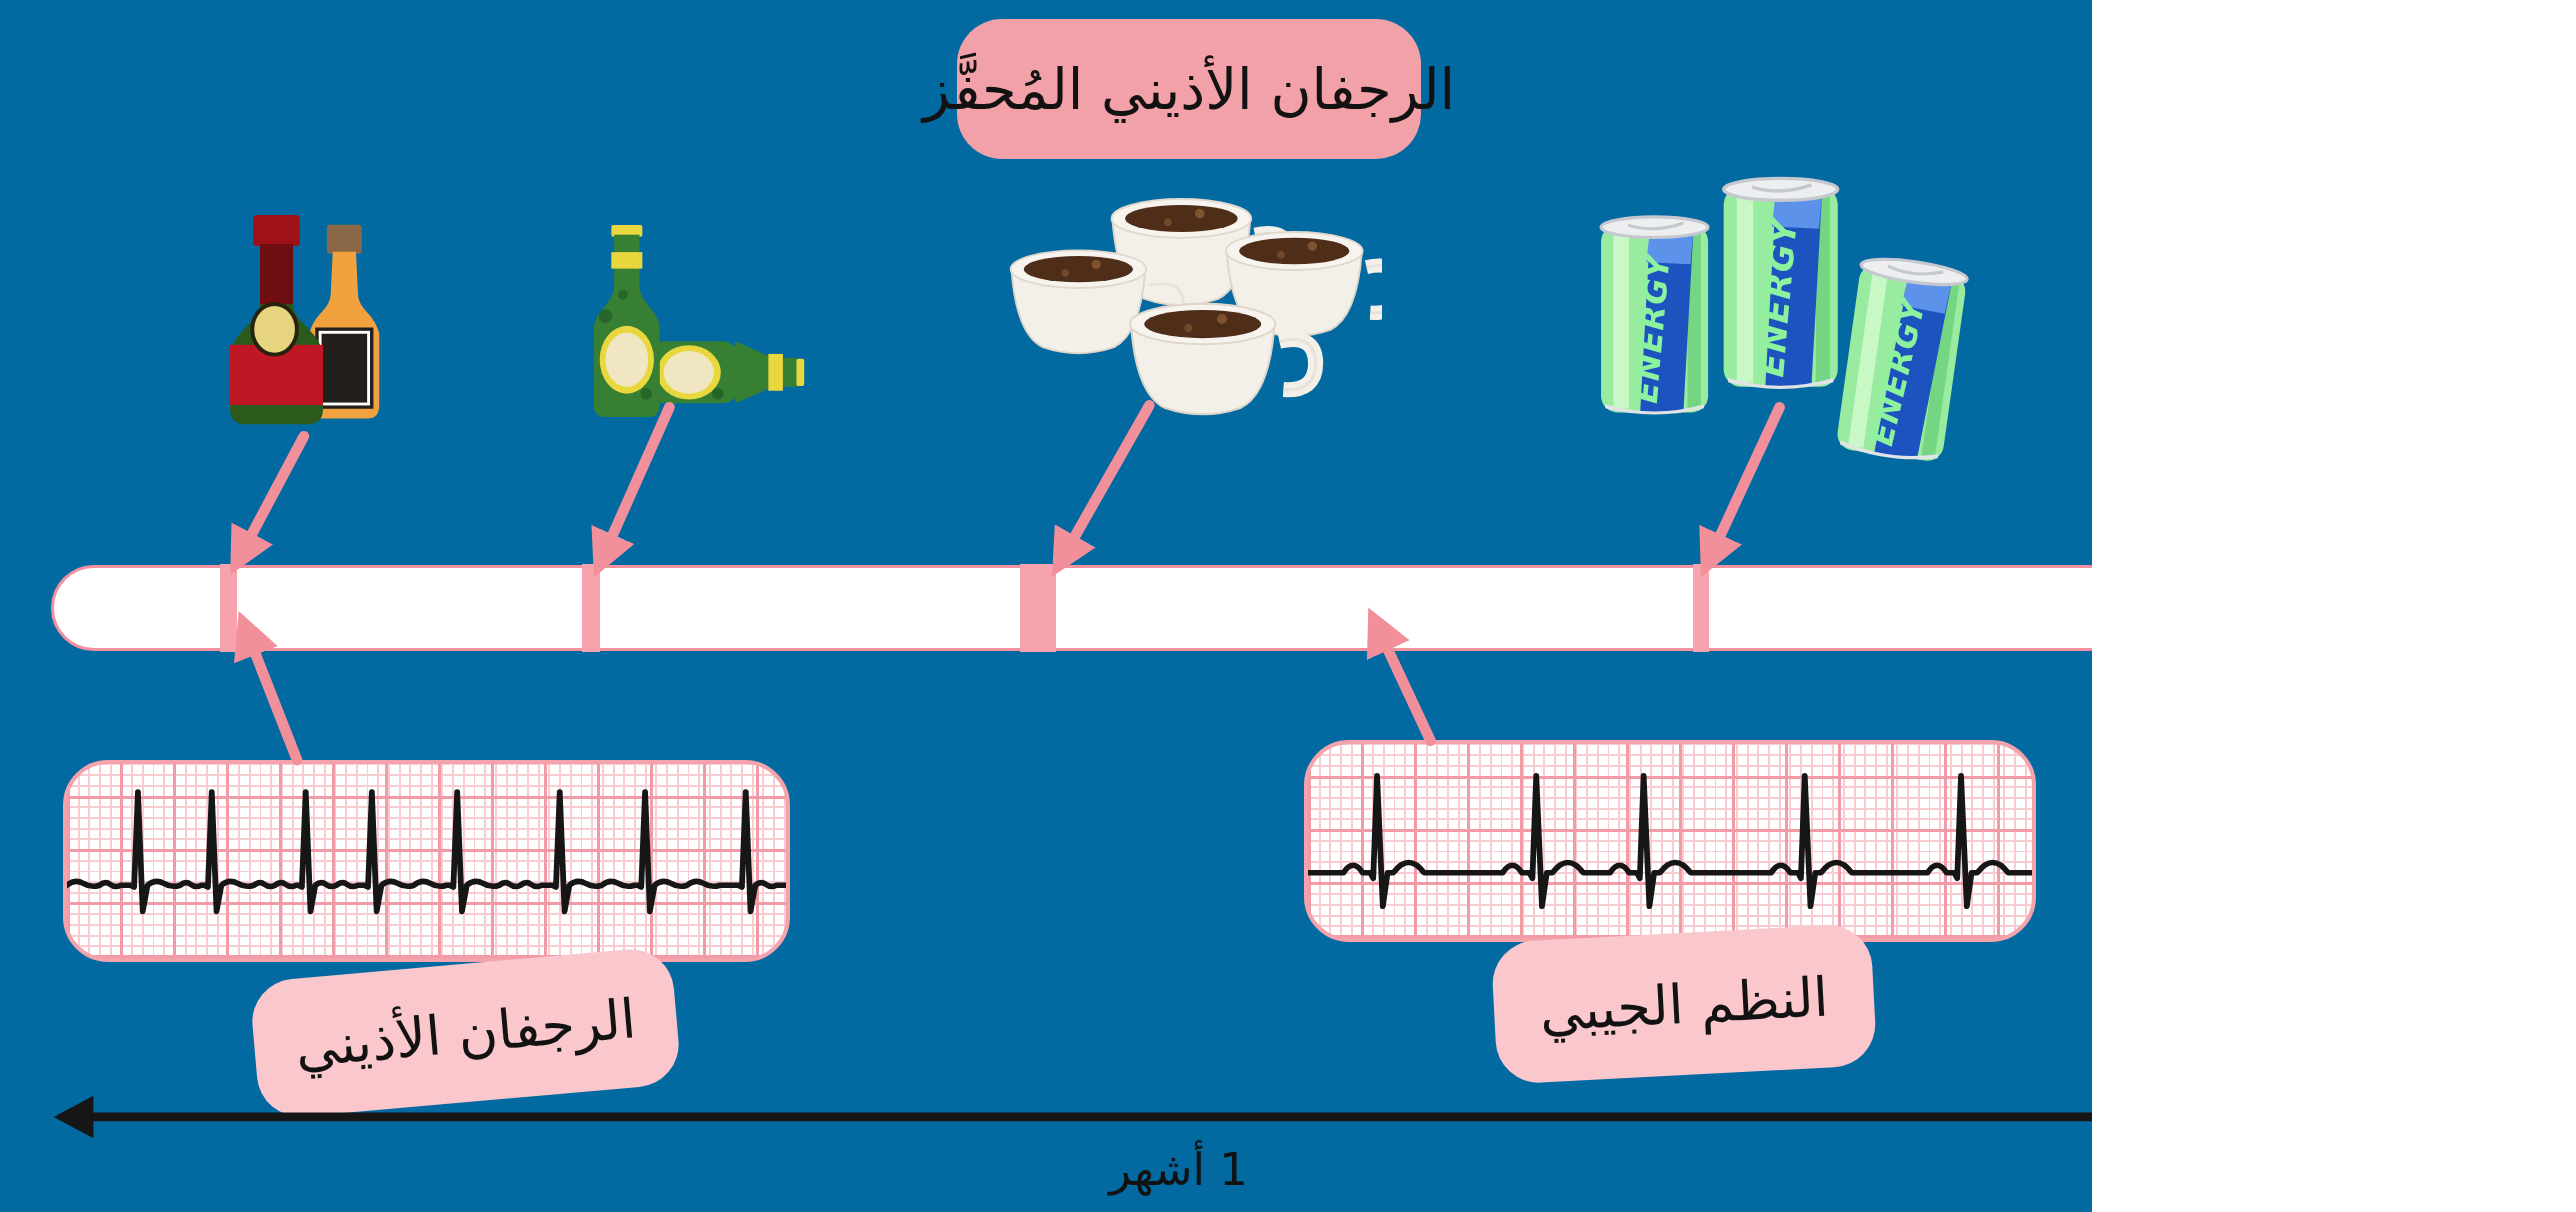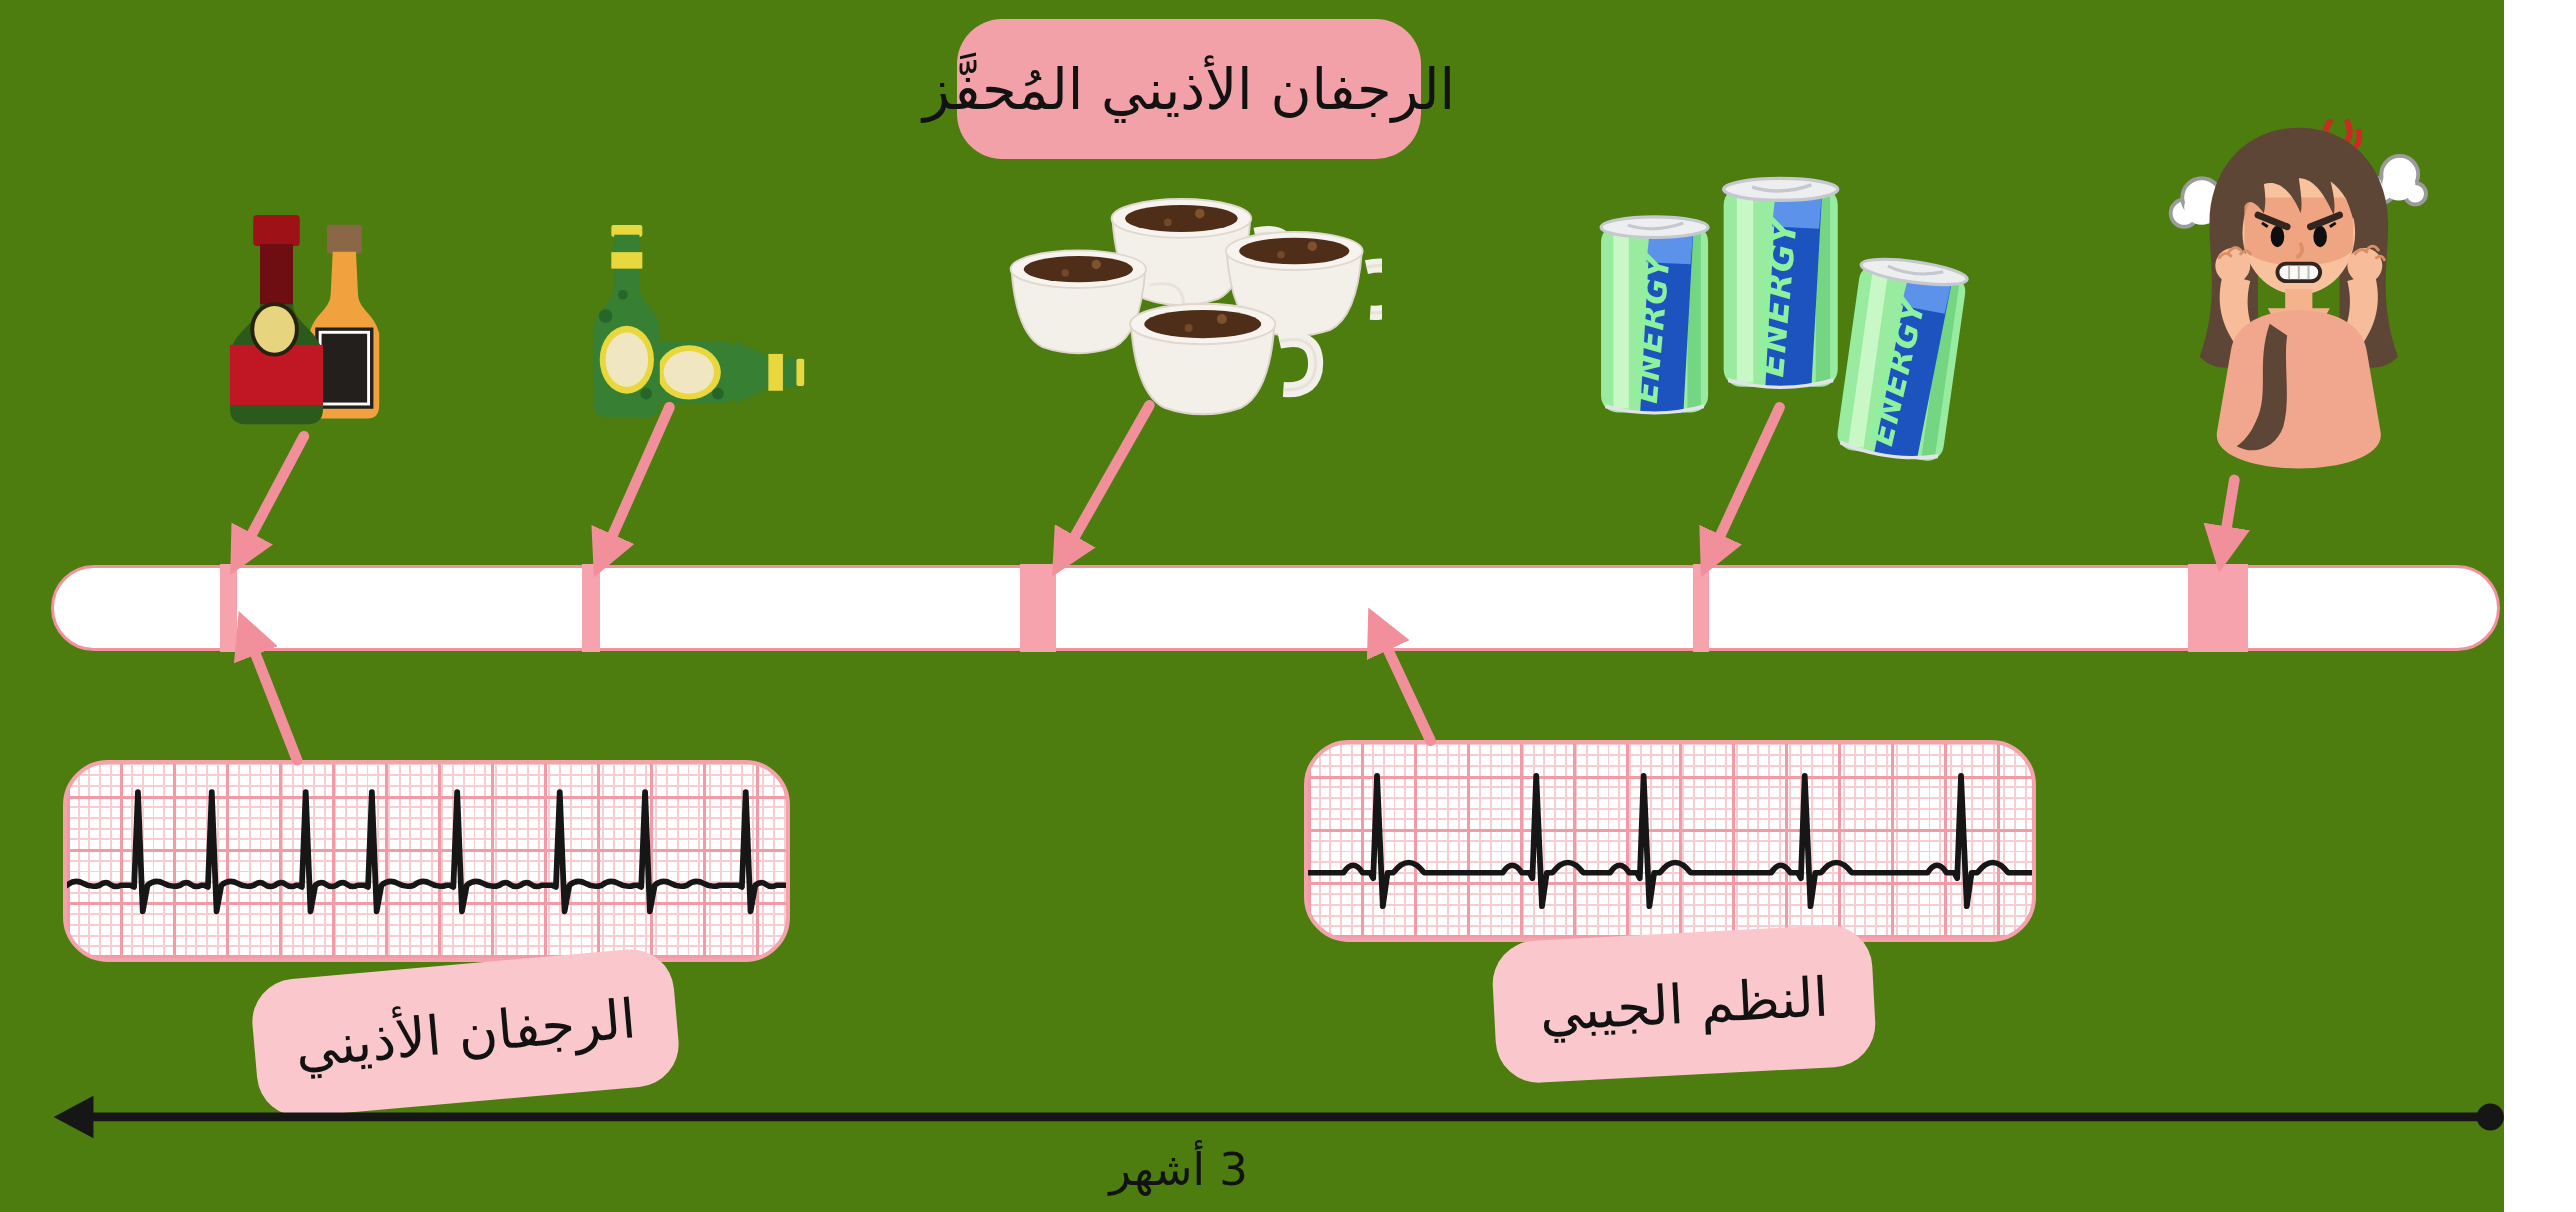--- a/index.html
+++ b/index.html
@@ -1,17 +1,17 @@
 <!DOCTYPE html>
 <html lang="ar"><head>
 <meta charset="utf-8">
 <style>
   html,body{margin:0;padding:0;background:#ffffff;}
   body{font-family:"DejaVu Sans", sans-serif;}
-  #canvas{position:relative;width:2504px;height:1212px;background:#4d7c0f;overflow:hidden;}
+  #canvas{position:relative;width:2092px;height:1212px;background:#0369a1;overflow:hidden;}
 
   
   .title-box{position:absolute;left:957px;top:19.4px;width:464px;height:140px;
     background:#F2A1A8;border-radius:45px;display:flex;align-items:center;justify-content:center;}
   .title-box .txt{font-size:56px;color:#121212;direction:rtl;white-space:nowrap;}
 
   
   .timeline-bar{position:absolute;left:51px;top:565px;width:2449px;height:86px;
     border:3.9px solid #F4919F;border-radius:43px;background:#ffffff;box-sizing:border-box;}
   .tick{position:absolute;top:564px;height:88px;background:#F6A3AE;}
@@ -266,16 +266,16 @@
       <path d="M306,784 L252,646" marker-end="url(#ah)"></path>
       <path d="M1475,764 L1418,642" marker-end="url(#ah)"></path>
     </g>
     <g>
       <line x1="92" y1="1152" x2="2568" y2="1152" stroke="#161616" stroke-width="9"></line>
       <polygon points="55,1152 96,1130 96,1174" fill="#161616"></polygon>
       <circle cx="2568" cy="1152" r="14" fill="#161616"></circle>
     </g>
   </svg>
 
-  <div class="duration">3 أشهر</div>
+  <div class="duration">1 أشهر</div>
 
 </div>
 
 
 </body></html>

